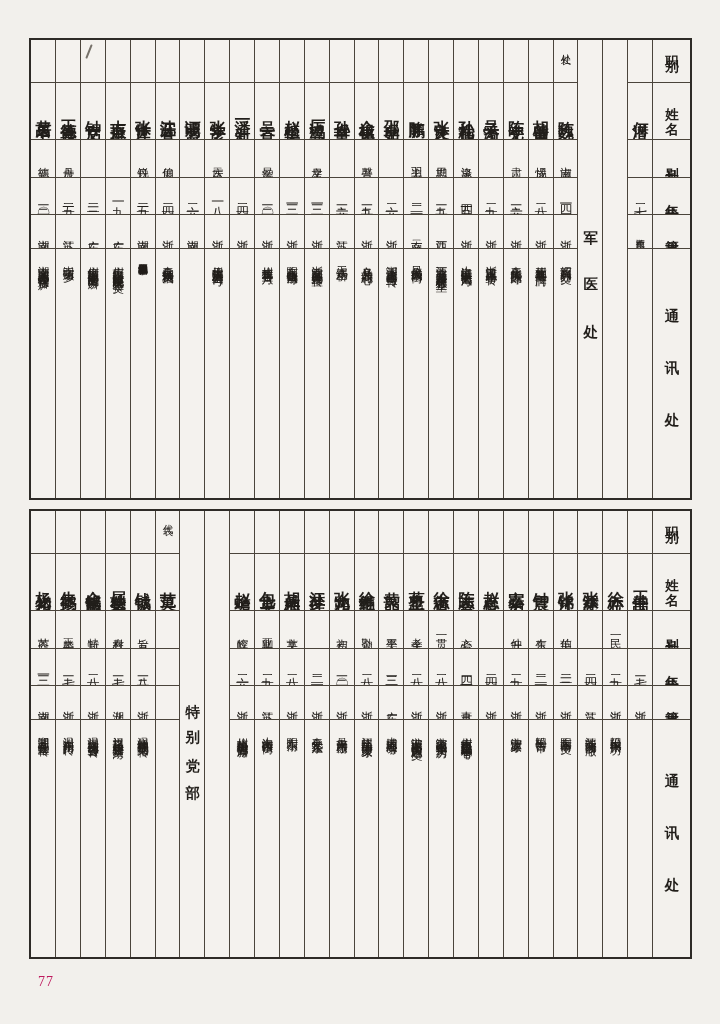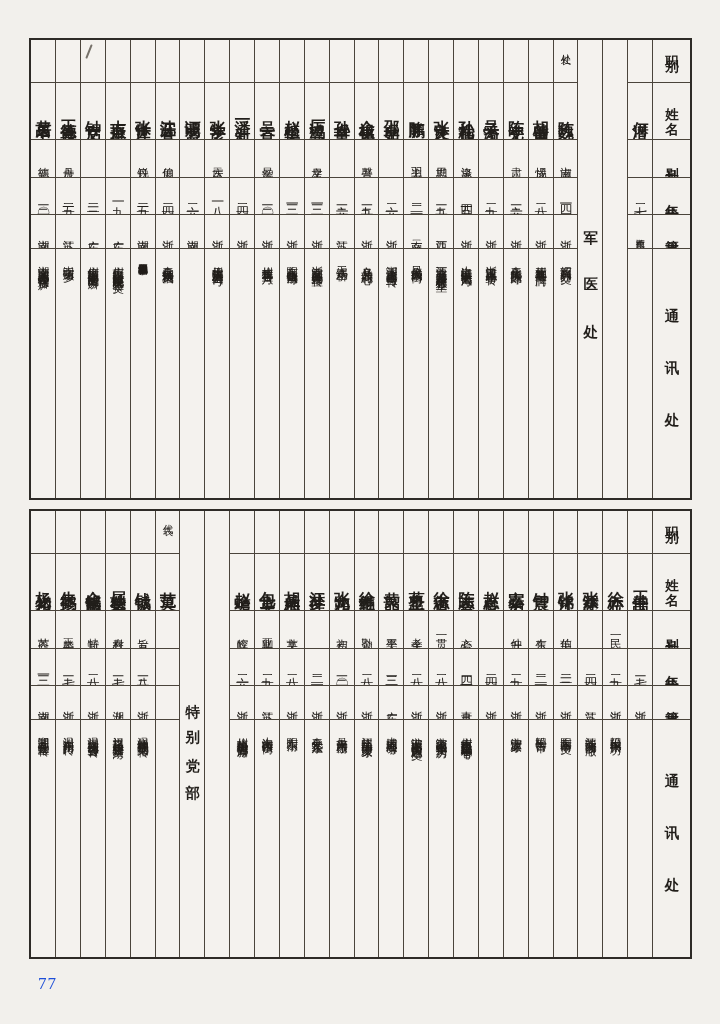--- a/index.html
+++ b/index.html
@@ -57,21 +57,21 @@
   .r5.smallcell .v{font-size:9.5px;line-height:1.15;letter-spacing:0;max-height:104px;}
   .hdr .v{font-weight:700;font-size:13.5px;letter-spacing:3px;}
   .hdr-name .v{letter-spacing:15px;}
   .hdr-addr .v{font-size:14.5px;letter-spacing:52px;}
   .hdr.r5{align-items:center;padding-top:0;}
   .seccell{flex:1;display:flex;align-items:center;justify-content:center;}
   .sec-top .v{font-size:14.5px;font-weight:700;letter-spacing:46px;padding-top:40px;}
   .sec-bottom .v{font-size:14.5px;font-weight:700;letter-spacing:27px;padding-top:24px;}
   .pageno{
     position:absolute;left:38px;top:974px;
-    font-size:17px;letter-spacing:1px;color:#1d4ed8;
+    font-size:14px;letter-spacing:1px;color:#be185d;
   }
   .penmark{
     position:absolute;left:88px;top:44px;
     width:2px;height:15px;background:#57524a;
     transform:rotate(22deg);border-radius:1px;opacity:.8;
   }
 </style>
 </head>
 <body>
 

